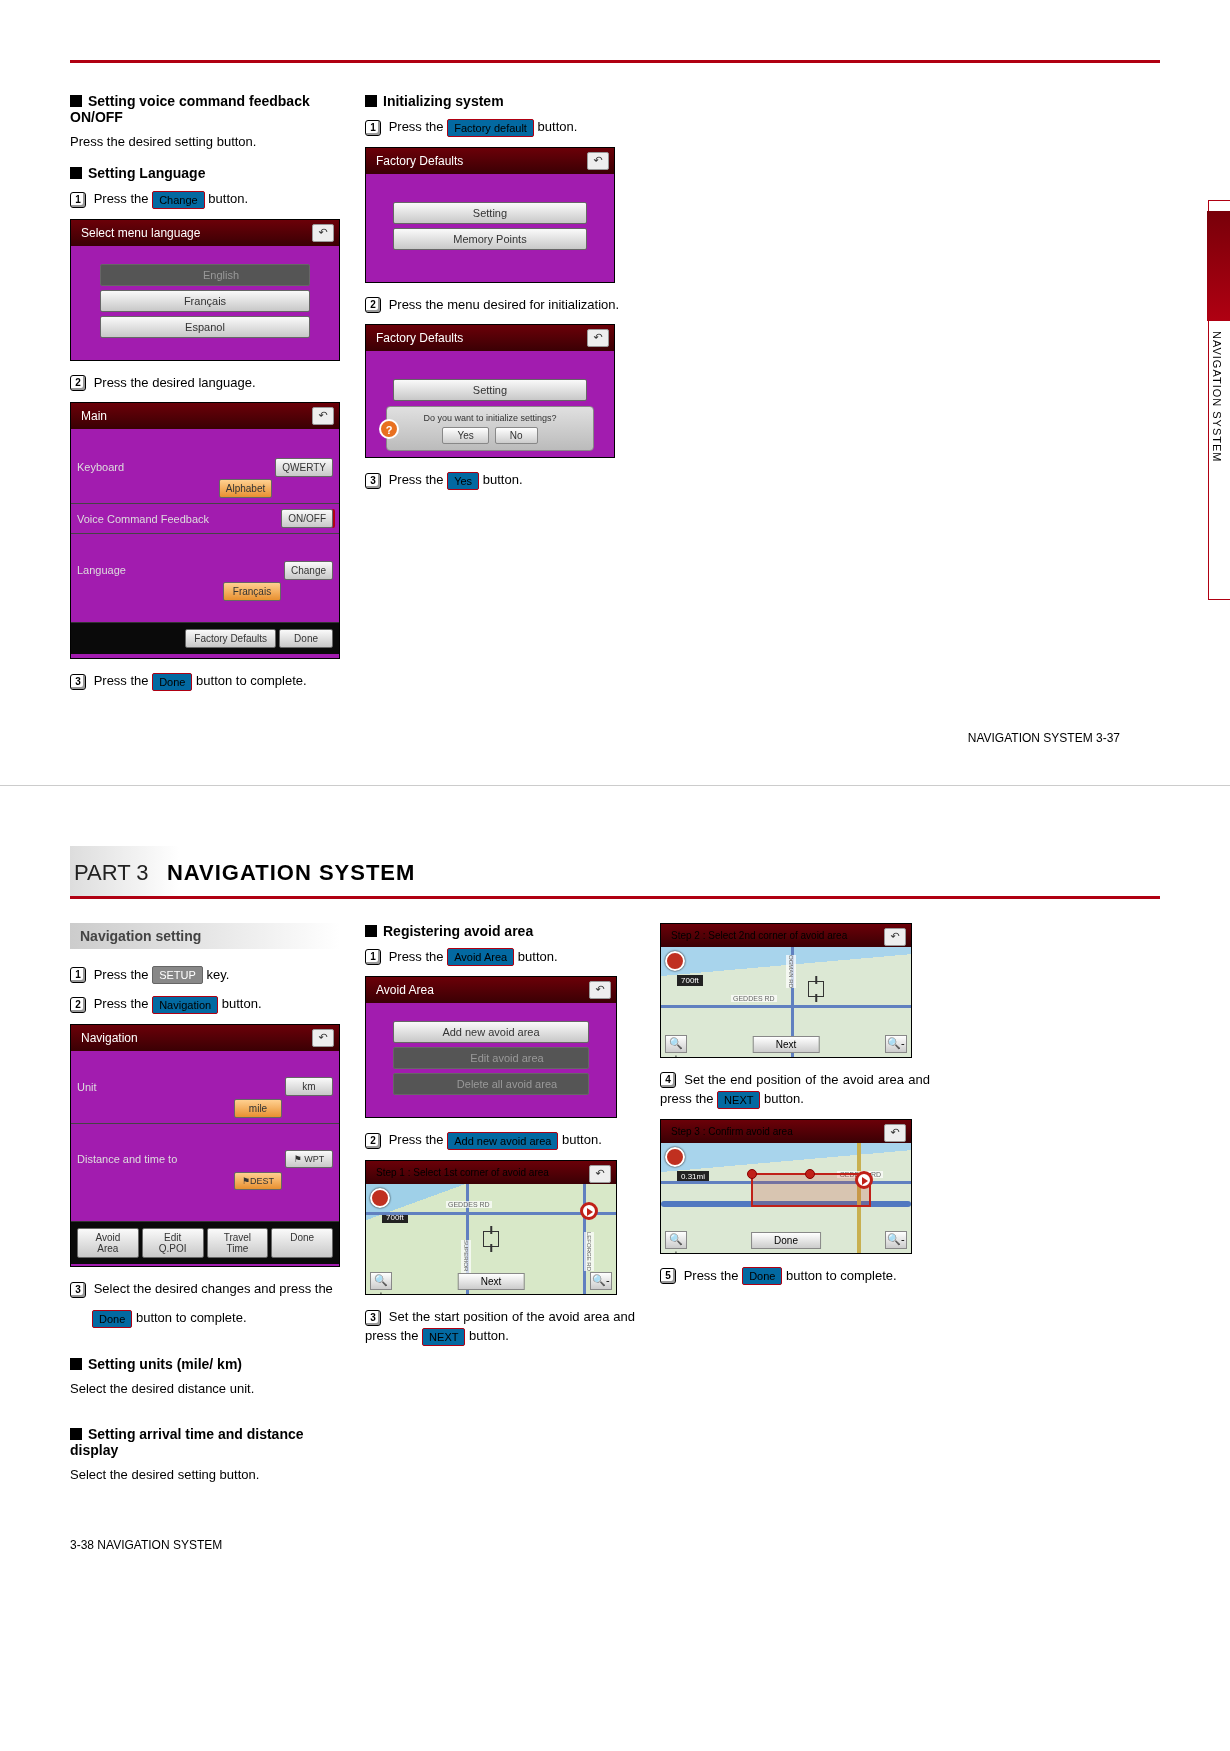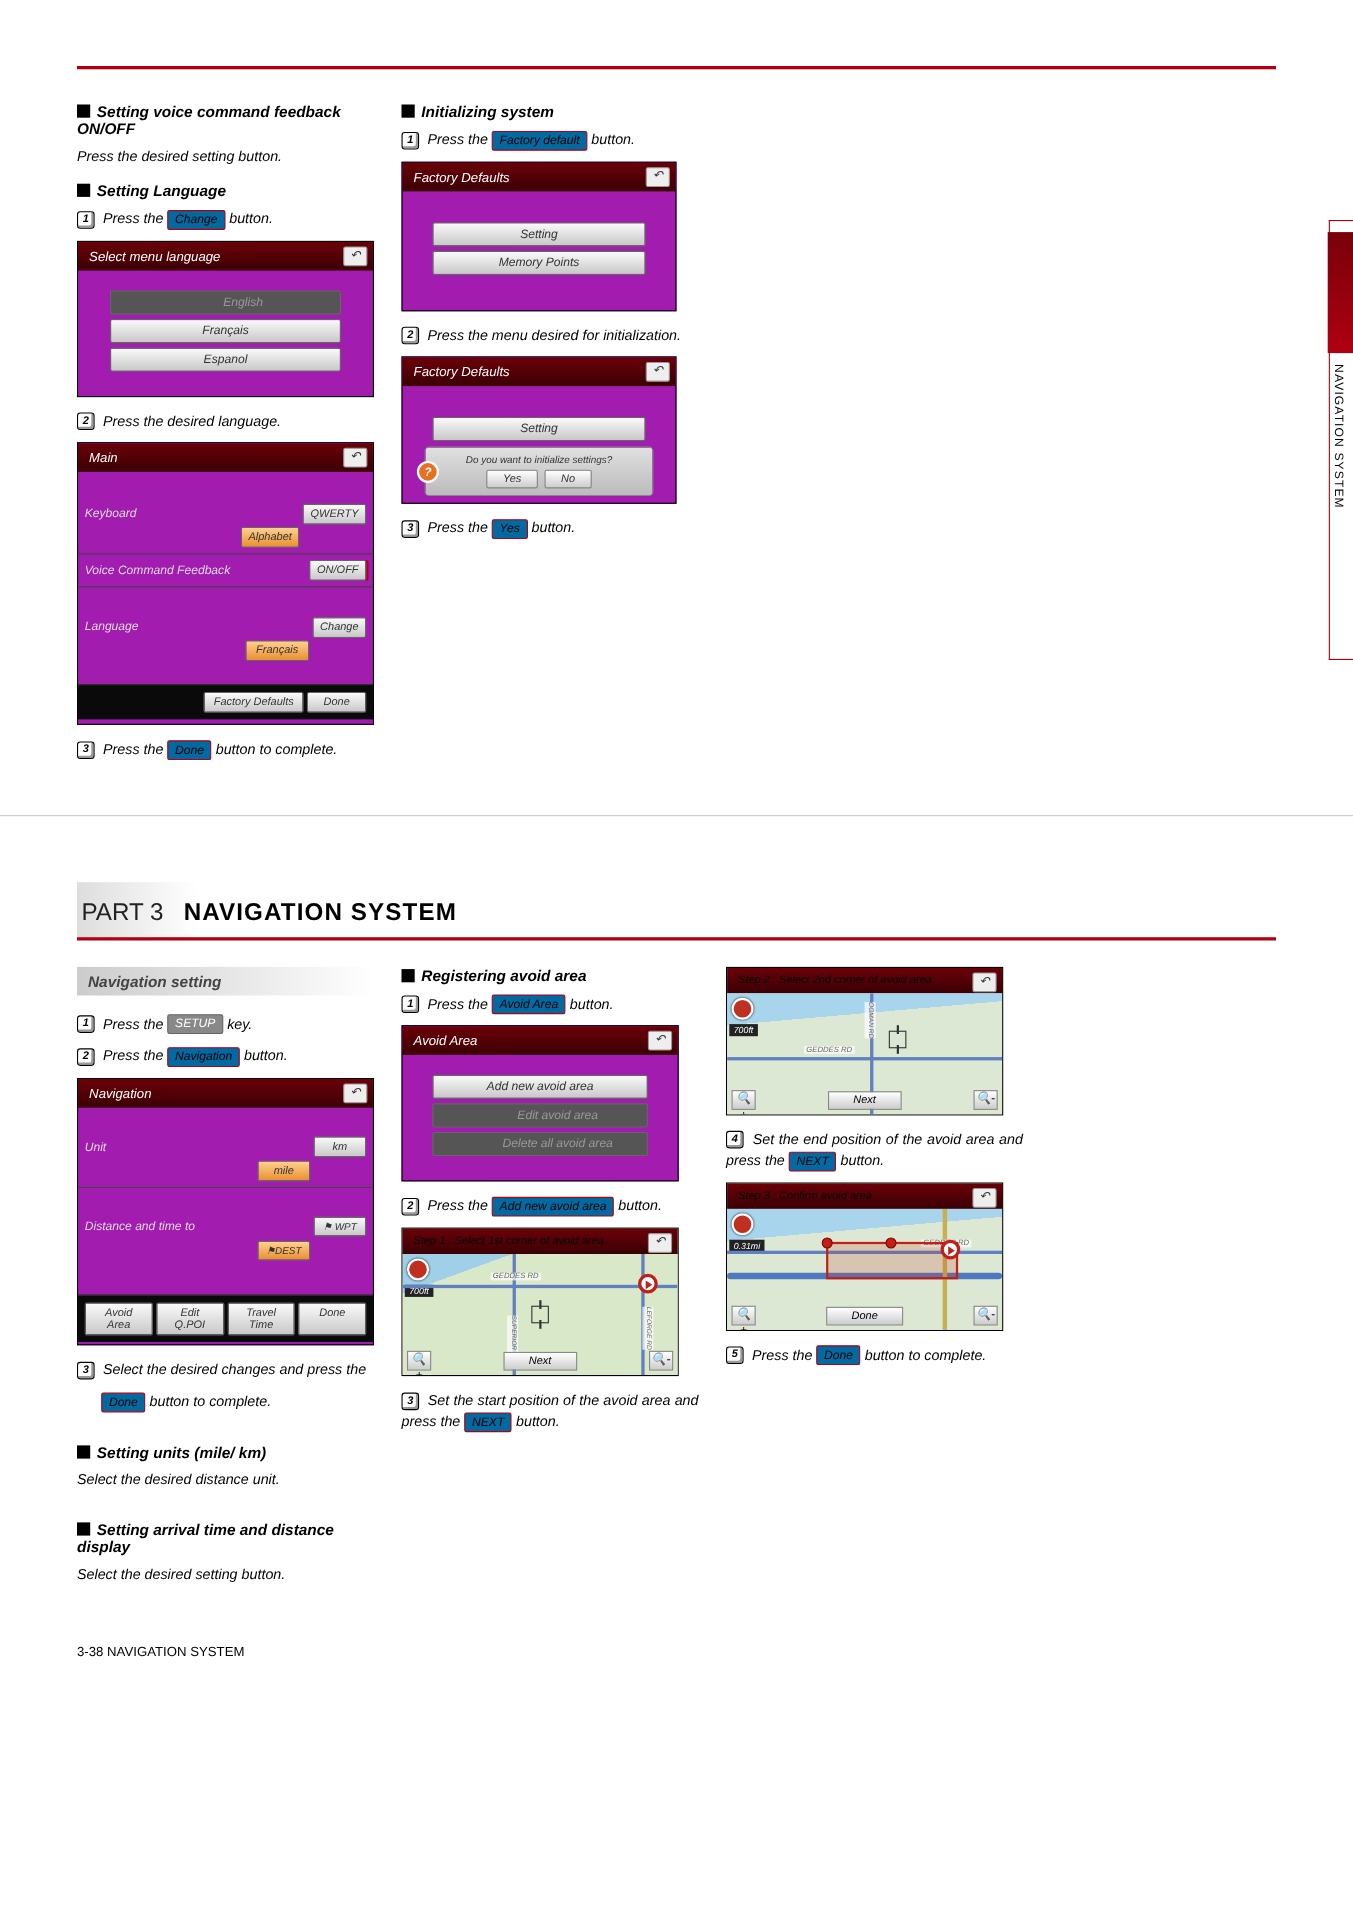--- a/index.html
+++ b/index.html
@@ -36,21 +36,21 @@
   }
   .side-tab-text {
     writing-mode: vertical-rl;
     text-orientation: mixed;
     font-size: 11px;
     letter-spacing: 1px;
     position: absolute;
     top: 130px;
     left: 2px;
   }
-  .columns { display: flex; gap: 25px; font-style: italic; }
+  .columns { display: flex; gap: 25px; }
   .col { flex: 1; }
   .col-narrow { flex: 0 0 270px; }
   h3.section-head {
     font-size: 14px;
     font-weight: bold;
     margin-bottom: 8px;
   }
   h3.section-head::before {
     content: '';
     display: inline-block;
@@ -227,21 +227,21 @@
   .road-h { position:absolute; height:3px; background:#6080c0; left:0; right:0;}
   .road-v { position:absolute; width:3px; background:#6080c0; top:0; bottom:0;}
   .road-label { position:absolute; font-size:7px; color:#666; background:rgba(255,255,255,.7); padding:0 2px;}
   .map-marker-badge {
     position:absolute; top:4px; left:4px;
     width:20px; height:20px; border-radius:50%;
     background:#c03020; border:2px solid #fff;
     box-shadow:0 0 2px #000;
   }
   .map-scale {
-    position:absolute; top:28px; left:2px;
+    position:absolute; top:28px; left:16px;
     background:#222; color:#fff; font-size:8px;
     padding:1px 4px;
   }
   .crosshair {
     position:absolute; top:50%; left:50%;
     width:16px; height:16px; border:1.5px solid #333;
     transform:translate(-50%,-50%);
   }
   .crosshair::before,.crosshair::after{
     content:''; position:absolute; background:#333;
@@ -406,20 +406,21 @@
         <span class="step-marker">3</span>
         <span>Press the</span>
         <span class="inline-btn">Yes</span>
         <span>button.</span>
       </p>
     </div>
 
     <div class="col"></div>
   </div>
 
+  <div class="page-num-right">NAVIGATION SYSTEM    3-37</div>
 </div>
 
 <hr class="hr-sep">
 
 <div class="page">
   <div class="part-header">
     <span class="part-label">PART 3</span>&nbsp;&nbsp;
     <span class="part-title">NAVIGATION SYSTEM</span>
   </div>
 

